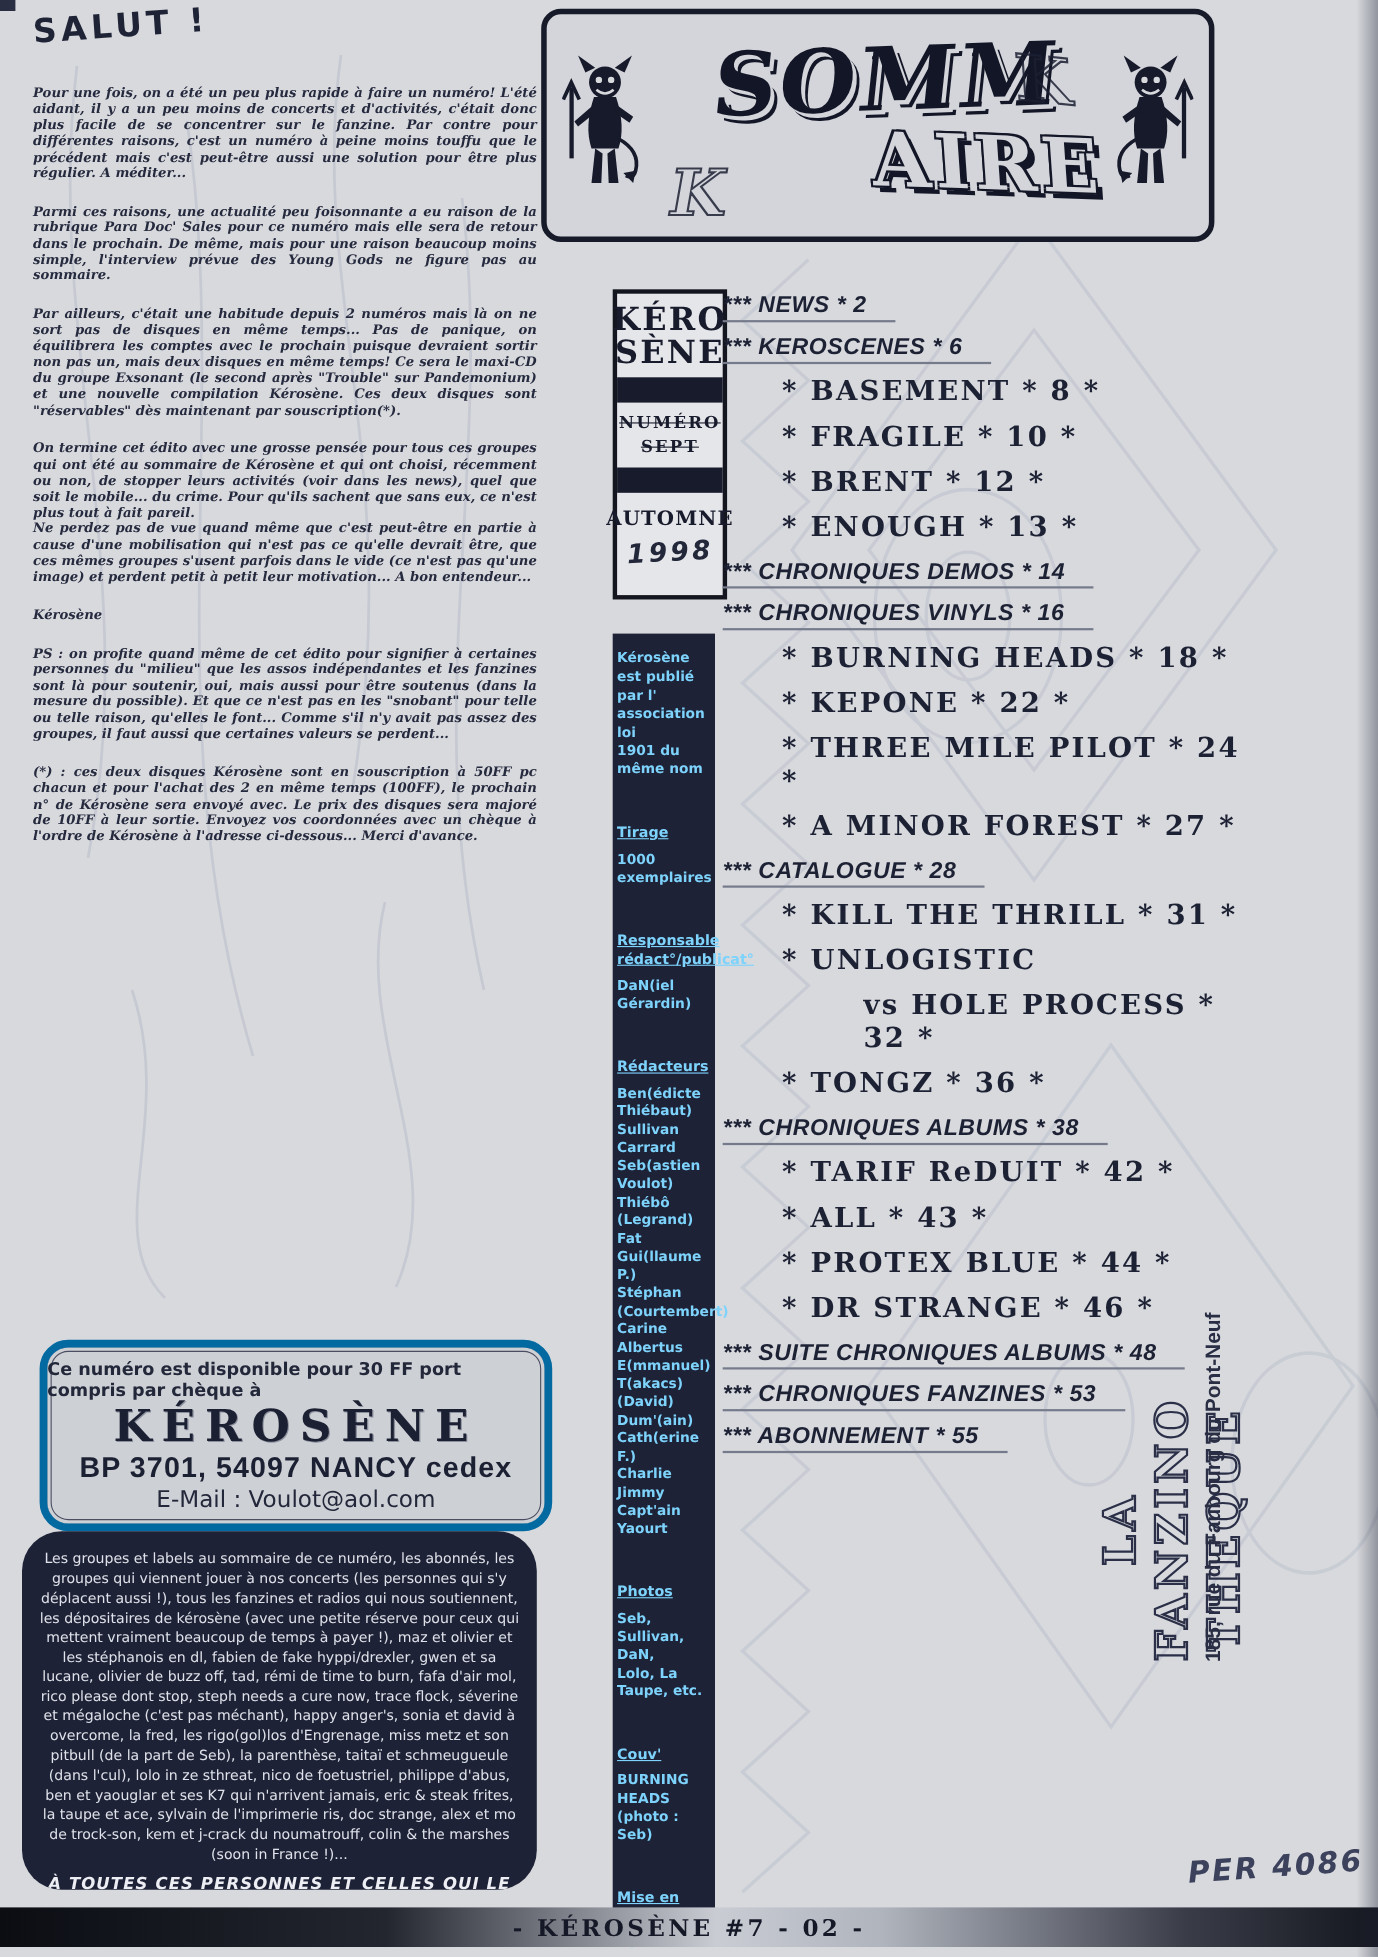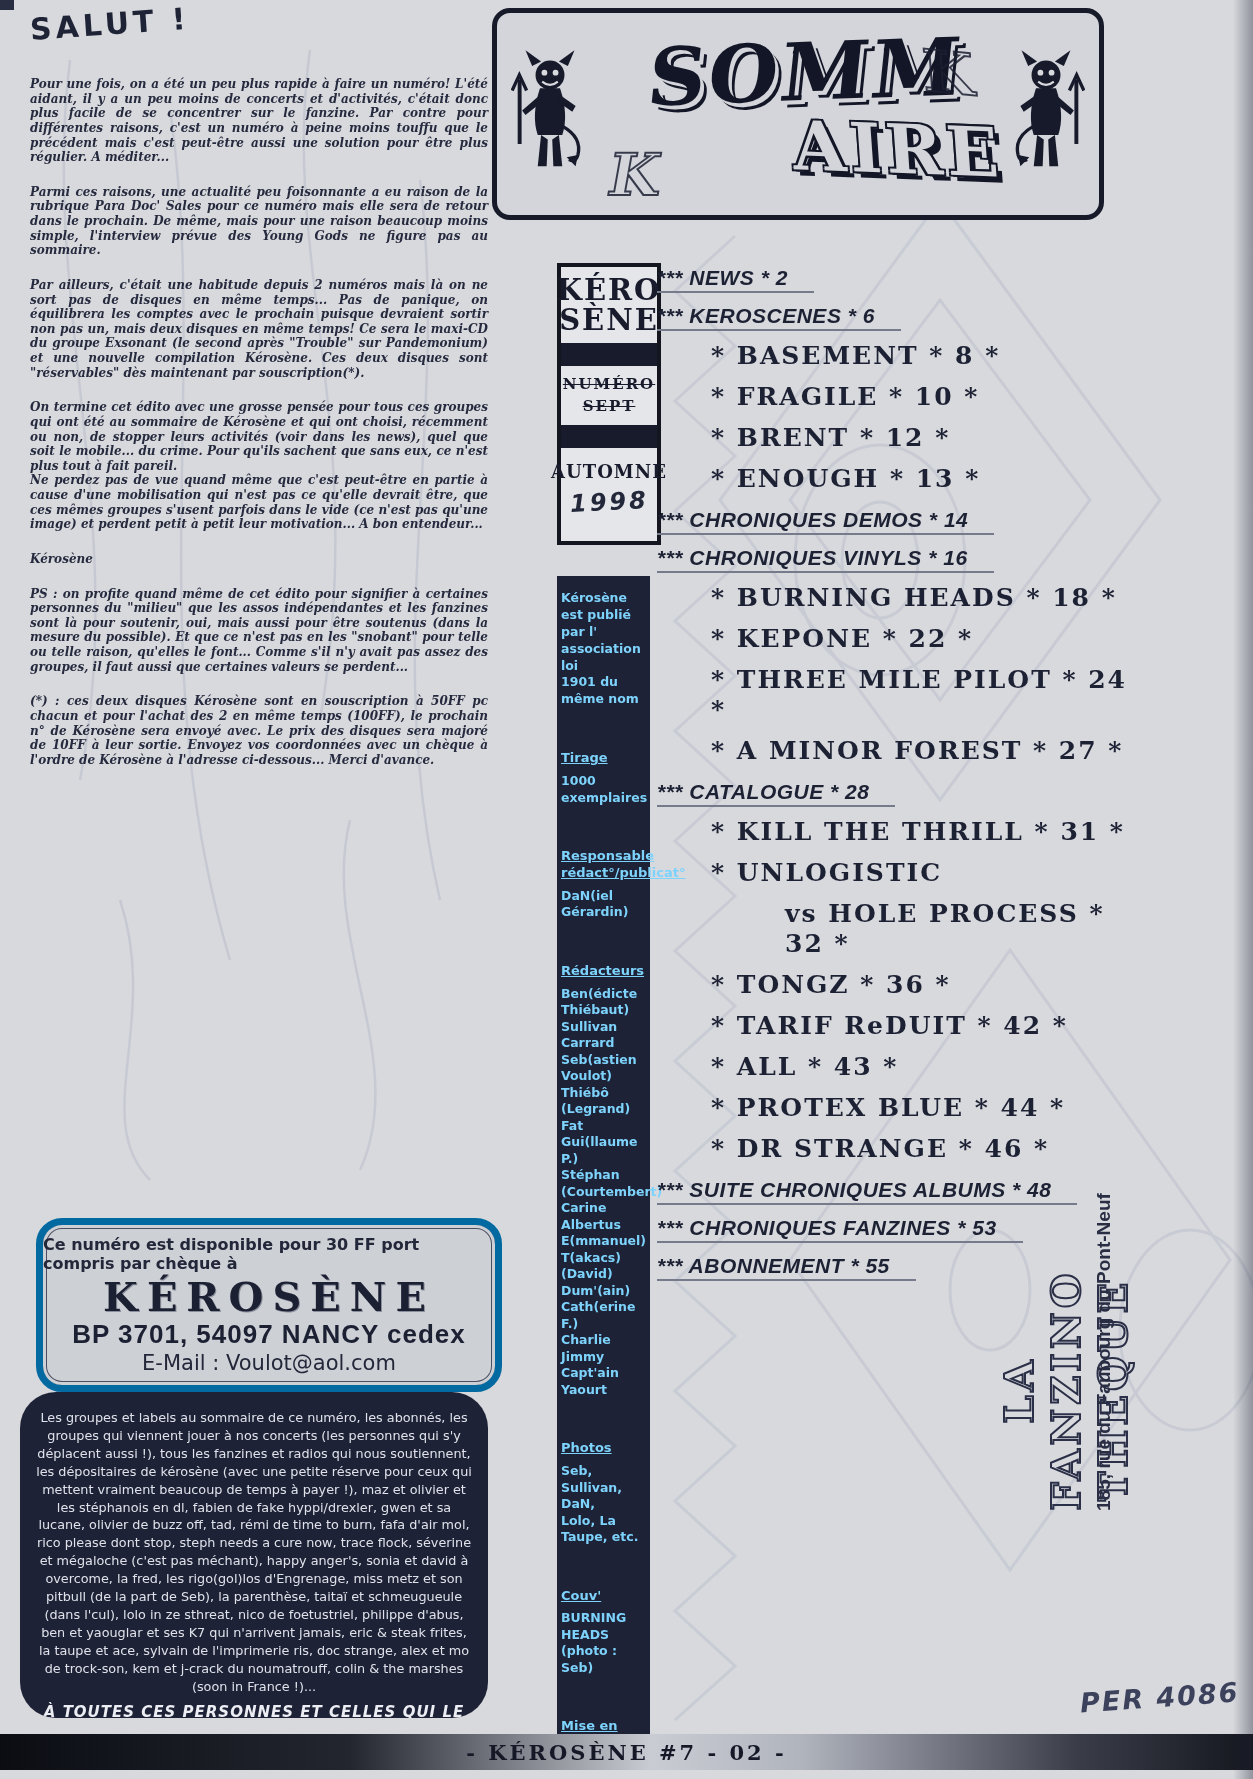--- a/index.html
+++ b/index.html
@@ -338,20 +338,23 @@
     </div>
 
     <div class="entry item-sub">
       <span class="entry-text">vs HOLE PROCESS * 32 *</span>
     </div>
 
     <div class="entry item">
       <span class="entry-text">* TONGZ * 36 *</span>
     </div>
 
+    <div class="entry section">
+      <span class="entry-text">*** CHRONIQUES ALBUMS * 38</span>
+    </div>
 
     <div class="entry item">
       <span class="entry-text">* TARIF ReDUIT * 42 *</span>
     </div>
 
     <div class="entry item">
       <span class="entry-text">* ALL * 43 *</span>
     </div>
 
     <div class="entry item">

